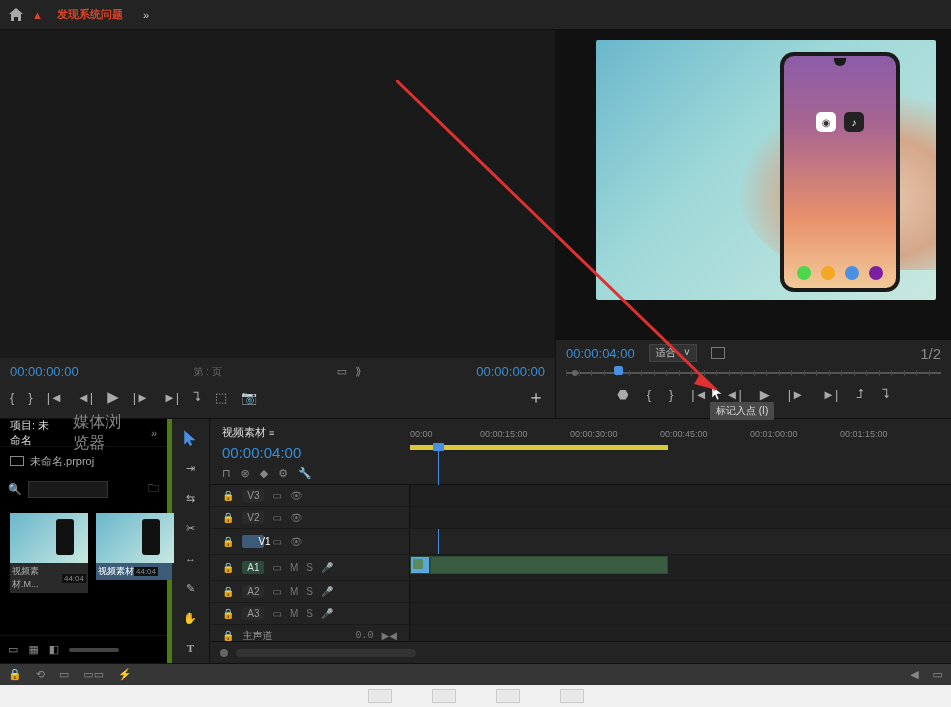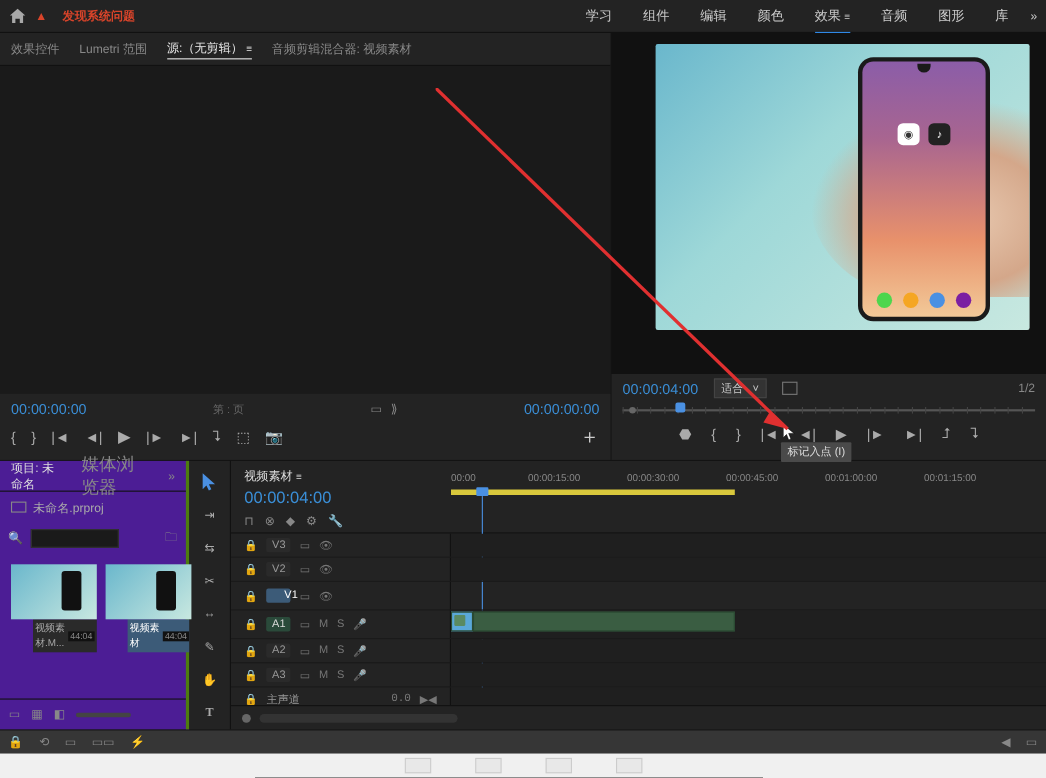--- a/index.html
+++ b/index.html
@@ -49,47 +49,47 @@
 .source-footer .pgdrop { color:#666; font-size:10px;}
 .transport { display:flex; gap:14px; align-items:center; justify-content:center; }
 .transport .btn { color:#aaa; cursor:pointer; font-size:13px;}
 .transport .btn.play { font-size:15px;}
 .transport .add { margin-left:auto; font-size:18px; color:#ccc;}
 
 .program-footer { height:78px; background:#232323; padding:4px 10px 6px; position:relative;}
 .prog-info { display:flex; align-items:center; gap:14px; margin-bottom:4px;}
 .prog-info .tc { color:#3a8ed6; font-size:13px;}
 .prog-info .fit { background:#333; border:1px solid #444; padding:1px 6px; font-size:10px; color:#ccc;text-align:right;}
-.prog-info .right { margin-left:auto; color:#888; font-size:11px;}
+.prog-info .right { margin-left:auto; color:#888; font-size:15px;}
 .scrubber { height:14px; position:relative; margin:2px 0 6px;}
 .scrubber .line { position:absolute; left:0; right:0; top:6px; height:2px; background:#555;}
 .scrubber .ticks { position:absolute; inset:0; display:flex;}
 .scrubber .ticks span { flex:1; border-left:1px solid #444; height:6px; margin-top:4px;}
 .scrubber .head { position:absolute; left:48px; top:0; width:9px; height:9px; background:#4a90e2; border-radius:2px;}
 .scrubber .dot { position:absolute; left:6px; top:4px; width:6px; height:6px; background:#666; border-radius:50%;}
 .prog-transport { display:flex; gap:18px; align-items:center; justify-content:center; }
 .prog-transport .btn { color:#aaa; cursor:pointer; font-size:13px;}
 .tooltip { position:absolute; left:154px; top:62px; background:#4a4a4a; color:#ddd; padding:2px 6px; font-size:10px; border-radius:1px;}
 .cursor-arrow { position:absolute; left:156px; top:46px; width:12px; height:16px;}
 
 .arrow-annot { position:absolute; pointer-events:none; z-index:50;}
 
 .row2 { display:flex; height:245px; border-top:1px solid #111;}
-.project-area { width:172px; background:#4c1d95; border-right:3px solid #4d7c0f; display:flex; flex-direction:column;}
+.project-area { width:172px; background:#000000; border-right:5px solid #4d7c0f; display:flex; flex-direction:column;}
 .project-tabs { height:28px; display:flex; align-items:center; gap:16px; padding:0 10px; border-bottom:1px solid #111;}
 .project-head { height:28px; display:flex; align-items:center; padding:0 10px; color:#aaa; gap:6px;}
 .project-search { height:28px; display:flex; align-items:center; padding:0 8px; gap:6px;}
 .project-search input { width:80px; background:#1a1a1a; border:1px solid #333; color:#aaa; padding:2px 4px; font-size:10px;}
 .project-search .bin { margin-left:auto; color:#888;}
 .bins { flex:1; display:flex; gap:8px; padding:10px; }
 .clip-thumb { width:78px;}
 .clip-thumb .img { width:78px; height:50px; background:linear-gradient(135deg,#6ab7cc,#c8e8e0); position:relative;}
 .clip-thumb .img .ph { position:absolute; right:14px; top:6px; width:18px; height:36px; background:#111; border-radius:3px;}
 .clip-thumb.sel .namebox { background:#3c5b78; color:#fff;}
-.clip-thumb .namebox { display:flex; align-items:center; justify-content:space-between; padding:2px 2px; font-size:9px; color:#aaa; background:#2a2a2a;margin-left:20px;}
+.clip-thumb .namebox { display:flex; align-items:center; padding:2px 2px; font-size:9px; color:#aaa; background:#2a2a2a;}
 .clip-thumb .dur { color:#888; font-size:8px; background:#111; padding:0 2px;}
 
 .project-foot { height:28px; display:flex; align-items:center; padding:0 8px; border-top:1px solid #111; gap:10px;}
 .project-foot span { color:#888; cursor:pointer;}
 .project-foot .slider { width:50px; height:4px; background:#444; border-radius:2px;}
 
 .toolbar { width:38px; background:#232323; border-right:1px solid #111; display:flex; flex-direction:column; align-items:center; padding-top:10px; gap:12px;}
 .toolbar .tool { width:18px; height:18px; color:#aaa; cursor:pointer; display:flex; align-items:center; justify-content:center;}
 .toolbar .tool.active { color:#4a90e2;}
 
@@ -138,41 +138,25 @@
 <body>
 
 <div class="topbar">
   <span class="home">
     <svg viewBox="0 0 16 16" fill="currentColor">
         <path d="M8 1l7 6h-2v7h-3v-4H6v4H3V7H1z"></path>
       </svg>
   </span>
   <span class="warn-ico">▲</span>
   <span class="warning">发现系统问题</span>
-  <div class="workspaces">
-    <span>学习</span>
-    <span>组件</span>
-    <span>编辑</span>
-    <span>颜色</span>
-    <span class="active"><span>效果</span><span class="chev">≡</span></span>
-    <span>音频</span>
-    <span>图形</span>
-    <span>库</span>
-  </div>
   <span class="overflow">»</span>
 </div>
 
 <div class="row1">
   <div class="source-area">
-    <div class="panel-tabs">
-      <span class="tab">效果控件</span>
-      <span class="tab">Lumetri 范围</span>
-      <span class="tab active"><span>源:（无剪辑）</span> <span class="menu">≡</span></span>
-      <span class="tab">音频剪辑混合器: 视频素材</span>
-    </div>
     <div class="black-canvas"></div>
     <div class="source-footer">
       <div class="tc-row">
         <span class="tc">00:00:00:00</span>
         <span class="pgdrop">第 : 页</span>
         <span style="display:flex; gap:8px;">
           <span style="color:#888;">▭</span>
           <span style="color:#888;">⟫</span>
         </span>
         <span class="tc">00:00:00:00</span>

